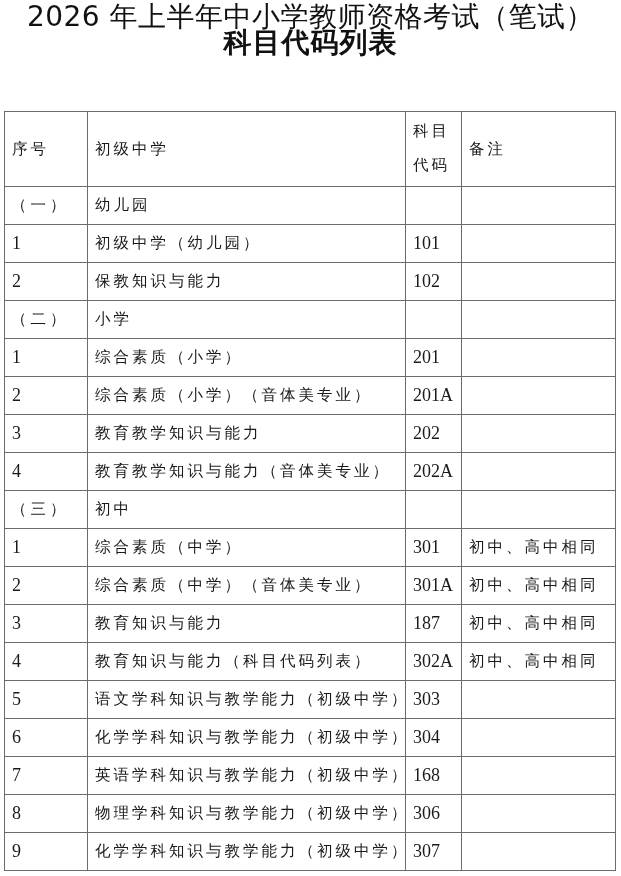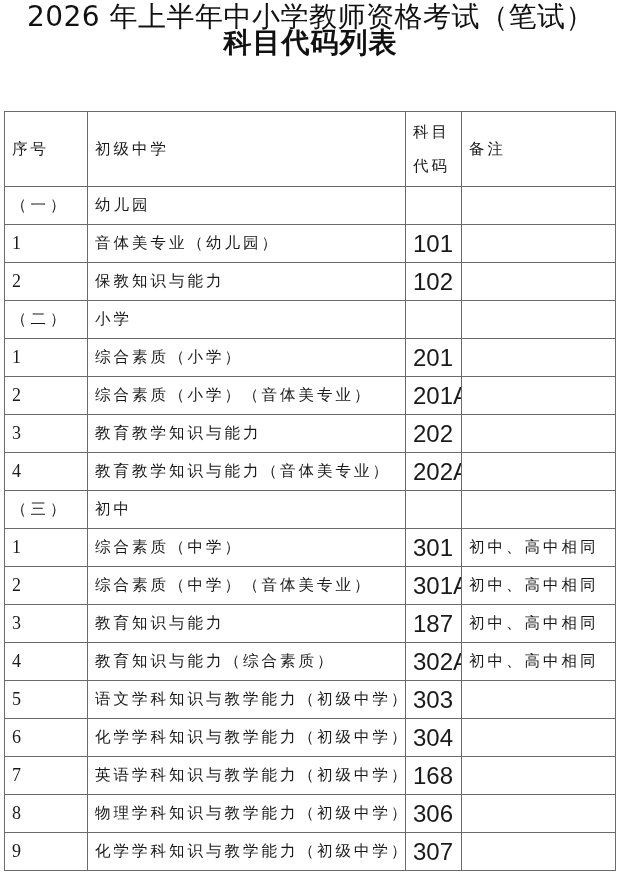--- a/index.html
+++ b/index.html
@@ -47,24 +47,24 @@
       vertical-align: middle;
       white-space: nowrap;
       overflow: hidden;
       letter-spacing: 3px;
     }
     table.codes tr.head td {
       height: 74px;
     }
     table.codes td.col-seq { width: 75px; }
     table.codes td.col-name { width: 310px; }
-    table.codes td.col-code { width: 48px; letter-spacing: 0; font-family: Liberation Sans, sans-serif; font-size: 24px; }
+    table.codes td.col-code { width: 48px; letter-spacing: 0; font-family: Liberation Serif, serif; font-size: 18px; }
     table.codes td.col-note { width: auto; }
     table.codes tr.head td.col-code {
-      font-family: Liberation Sans, sans-serif;
+      font-family: Liberation Mono, monospace;
       font-size: 15.5px;
       letter-spacing: 3px;
       line-height: 34px;
       white-space: normal;
       word-break: break-all;
     }
     table.codes td.num {
       font-family: "Liberation Serif", serif;
       font-size: 18px;
       letter-spacing: 0;
@@ -93,21 +93,21 @@
       <td class="col-note">备注</td>
     </tr>
   <tr>
         <td class="col-seq group-seq">（一）</td>
         <td class="col-name">幼儿园</td>
         <td class="col-code"></td>
         <td class="col-note"></td>
       </tr>
       <tr>
         <td class="col-seq num">1</td>
-        <td class="col-name">音体美专业（幼儿园）</td>
+        <td class="col-name">初级中学（幼儿园）</td>
         <td class="col-code">101</td>
         <td class="col-note"></td>
       </tr>
       <tr>
         <td class="col-seq num">2</td>
         <td class="col-name">保教知识与能力</td>
         <td class="col-code">102</td>
         <td class="col-note"></td>
       </tr>
       <tr>
@@ -159,21 +159,21 @@
         <td class="col-note">初中、高中相同</td>
       </tr>
       <tr>
         <td class="col-seq num">3</td>
         <td class="col-name">教育知识与能力</td>
         <td class="col-code">187</td>
         <td class="col-note">初中、高中相同</td>
       </tr>
       <tr>
         <td class="col-seq num">4</td>
-        <td class="col-name">教育知识与能力（综合素质）</td>
+        <td class="col-name">教育知识与能力（科目代码列表）</td>
         <td class="col-code">302A</td>
         <td class="col-note">初中、高中相同</td>
       </tr>
       <tr>
         <td class="col-seq num">5</td>
         <td class="col-name">语文学科知识与教学能力（初级中学）</td>
         <td class="col-code">303</td>
         <td class="col-note"></td>
       </tr>
       <tr>

